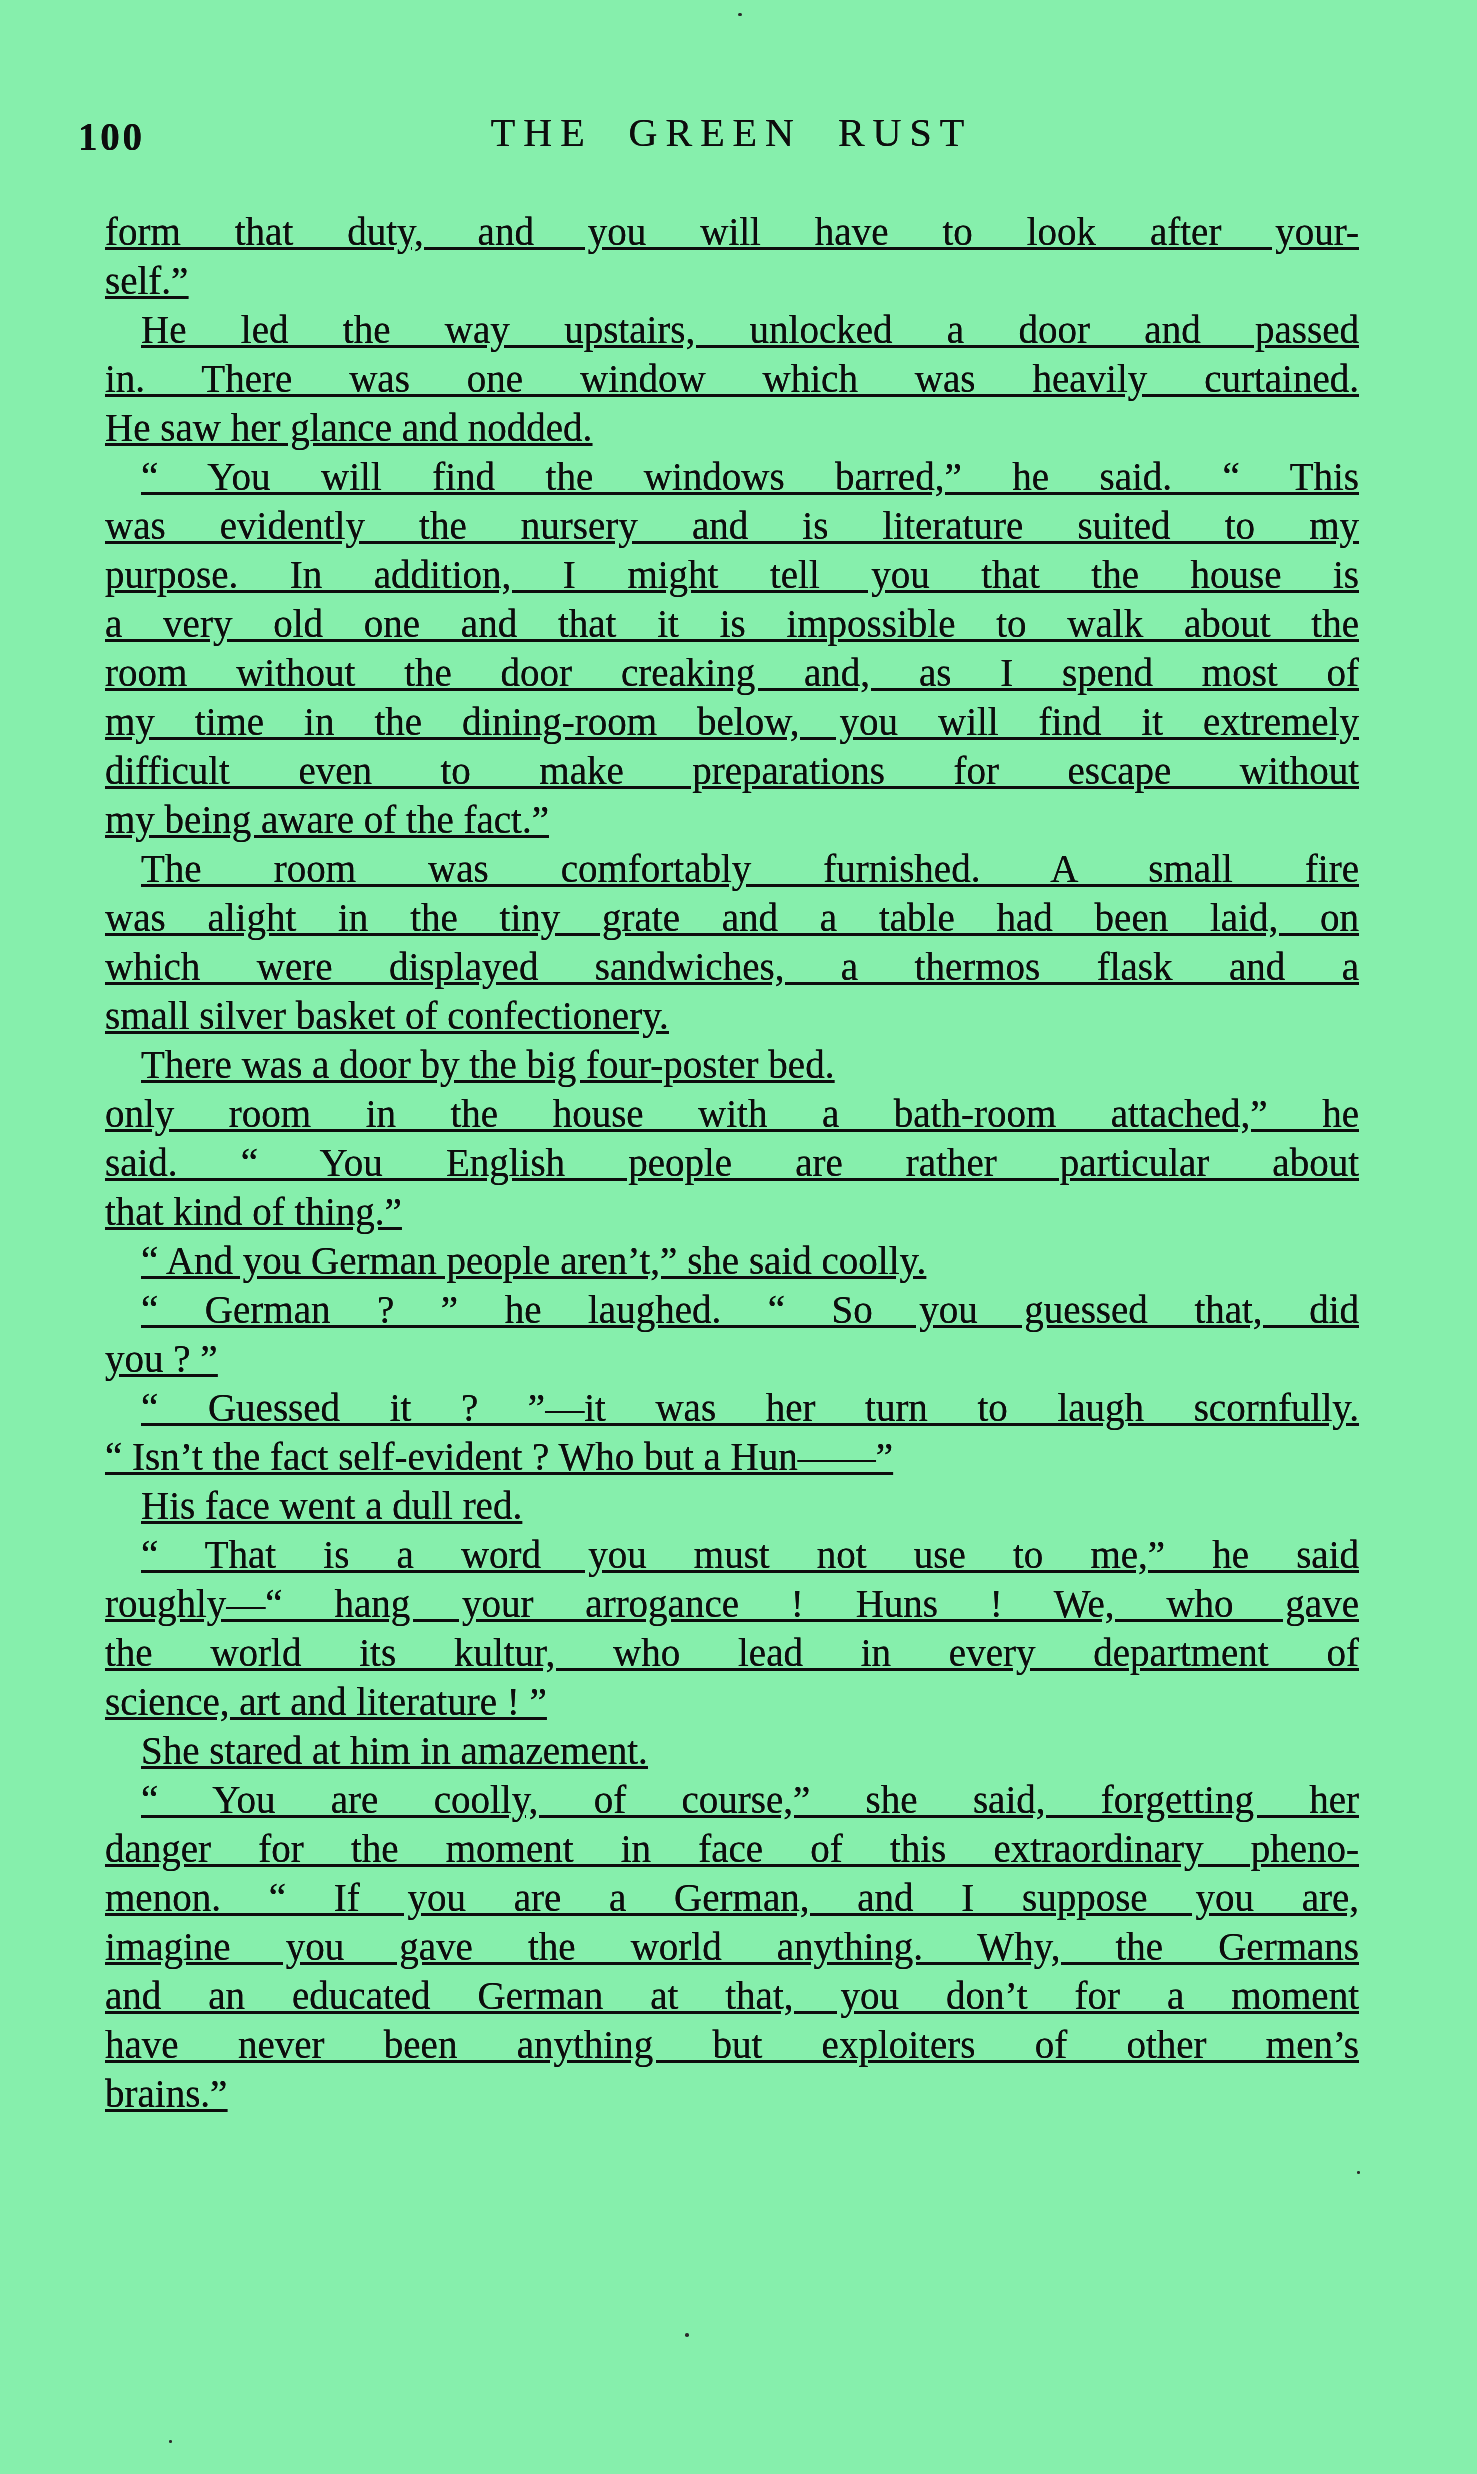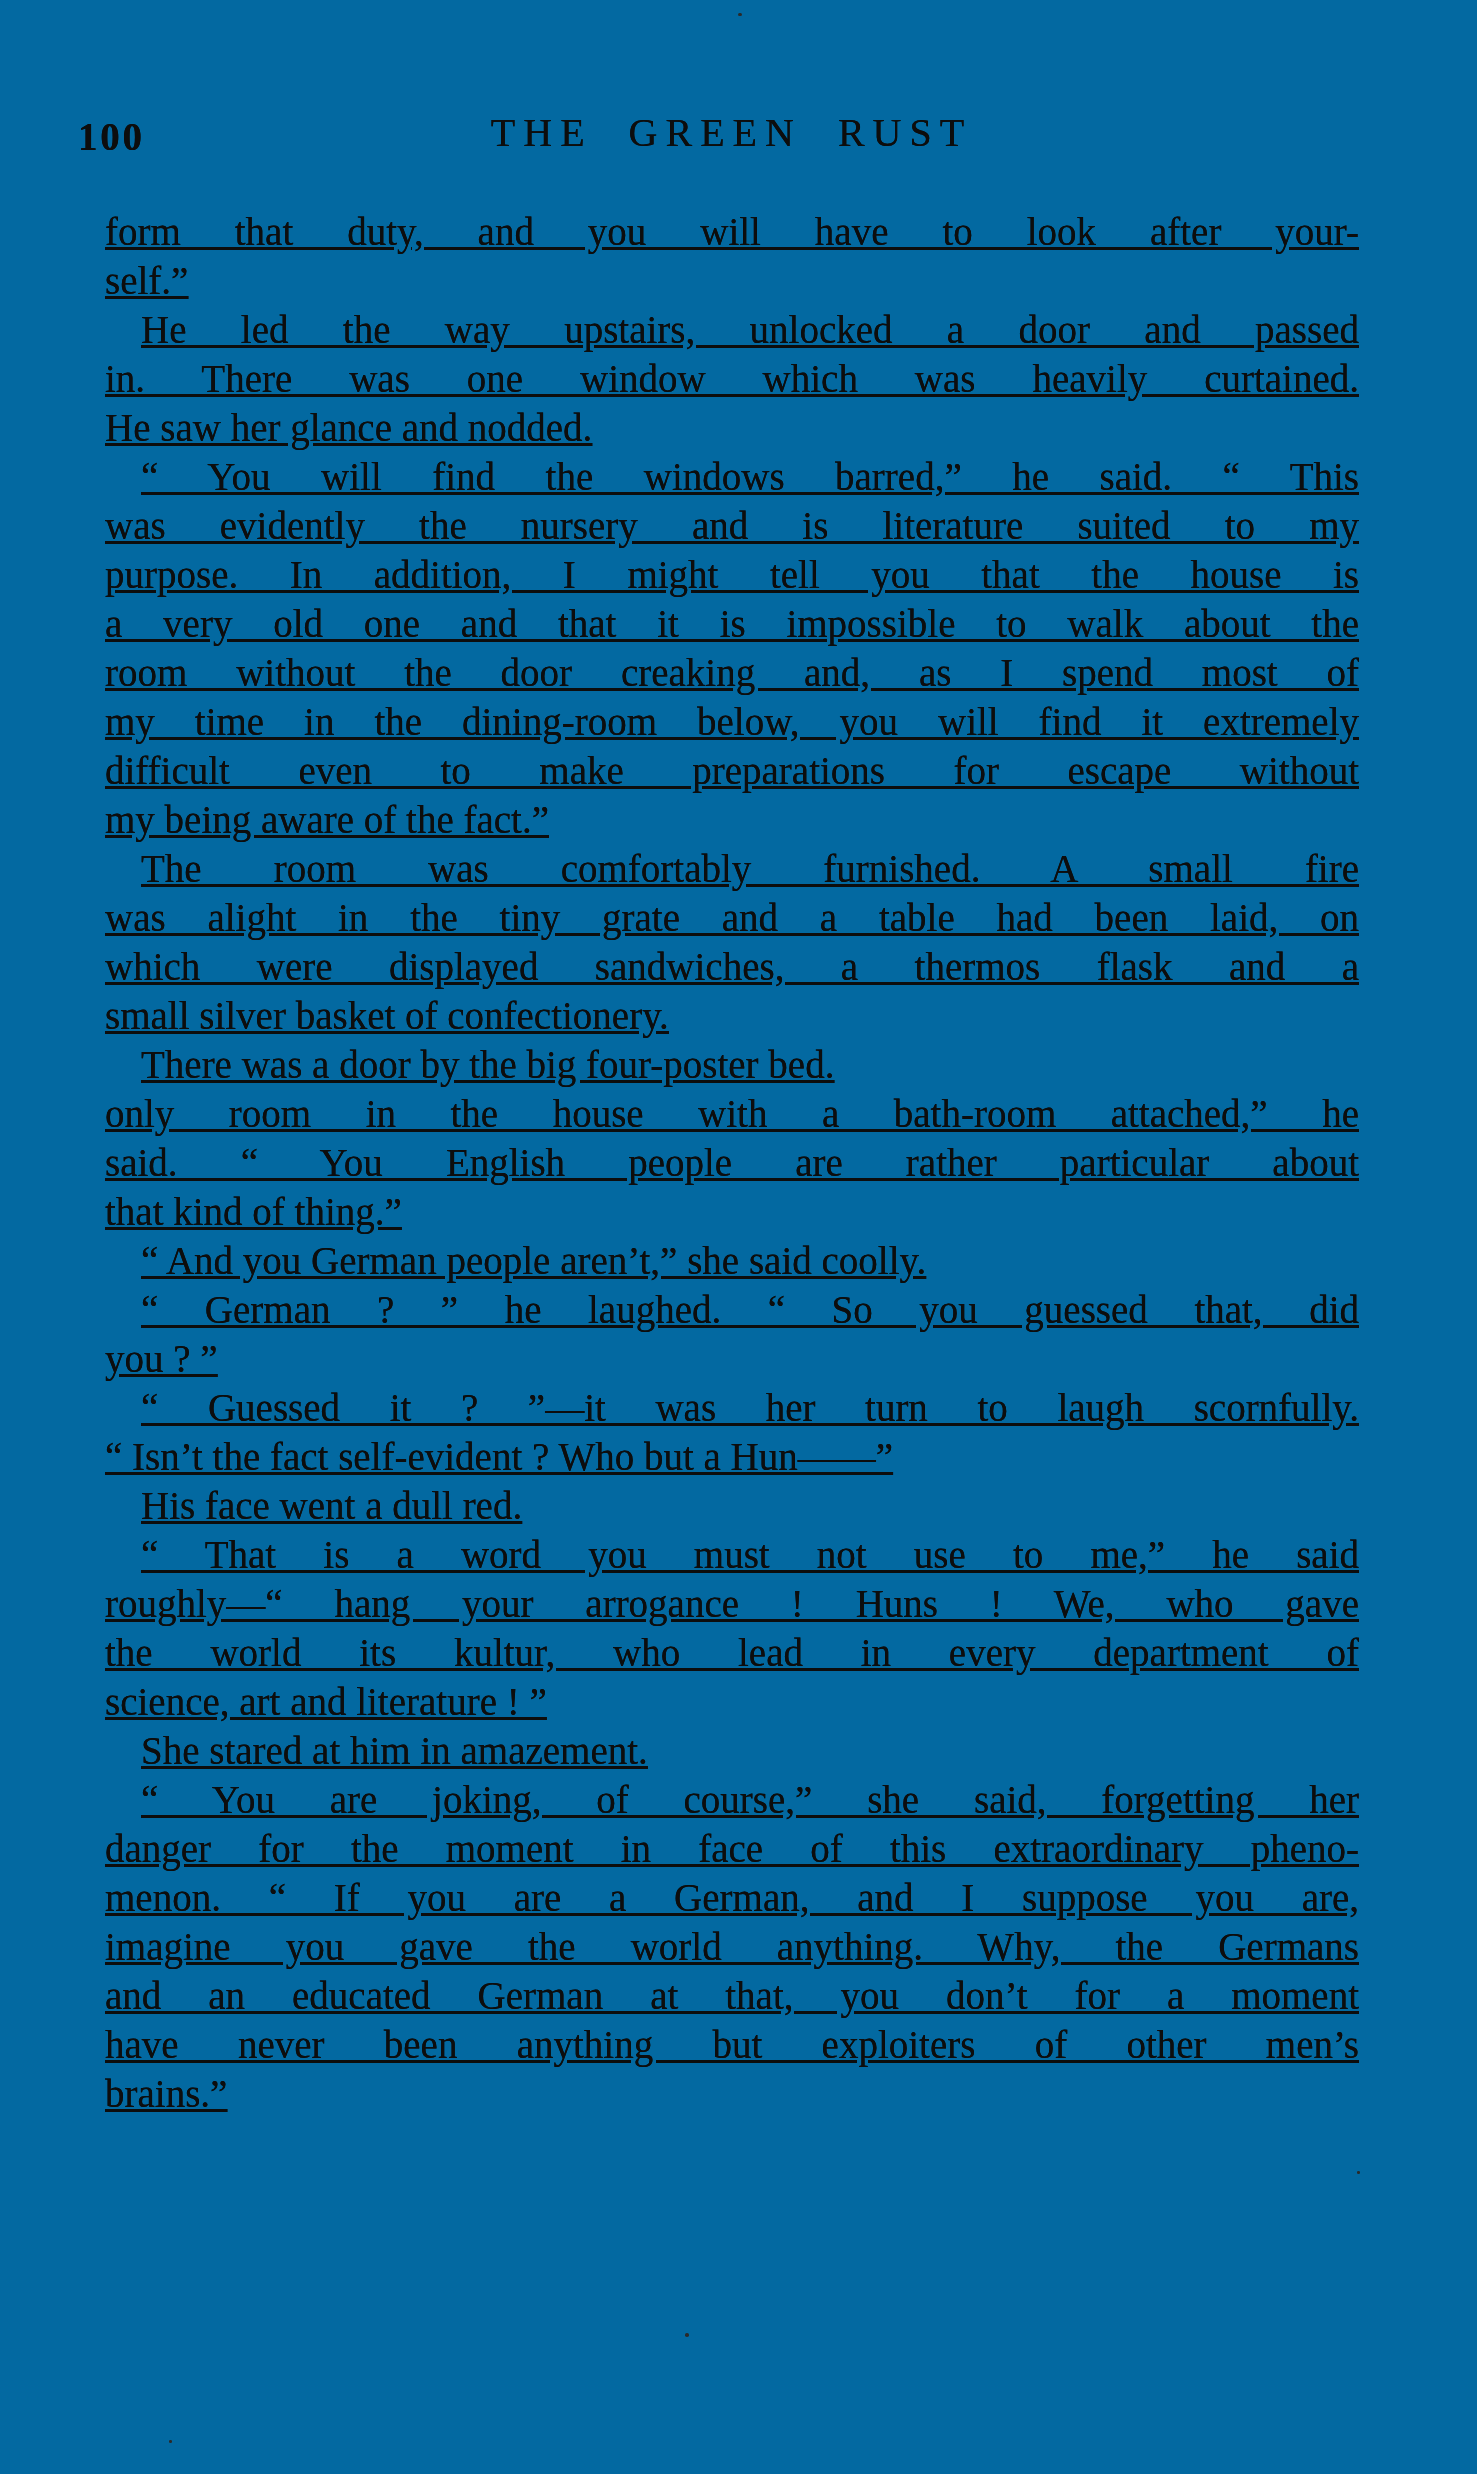--- a/index.html
+++ b/index.html
@@ -5,21 +5,21 @@
   html, body {
     margin: 0;
     padding: 0;
     background: #e9e9e9;
   }
   .page {
     position: relative;
     width: 1478px;
     height: 2475px;
     margin: 0 auto;
-    background: #0369a1;
+    background: #86efac;
     color: #0d0d0d;
     font-family: "Liberation Serif", "DejaVu Serif", serif;
     overflow: hidden;
   }
   .header {
     position: absolute;
     left: 105px;
     right: 120px;
     top: 109px;
     height: 62px;
@@ -110,21 +110,21 @@
       <div class="line indent">“ German ? ” he laughed. “ So you guessed that, did</div>
       <div class="line last">you ? ”</div>
       <div class="line indent">“ Guessed it ? ”—it was her turn to laugh scornfully.</div>
       <div class="line last">“ Isn’t the fact self-evident ? Who but a Hun——”</div>
       <div class="line last indent">His face went a dull red.</div>
       <div class="line indent">“ That is a word you must not use to me,” he said</div>
       <div class="line">roughly—“ hang your arrogance ! Huns ! We, who gave</div>
       <div class="line">the world its kultur, who lead in every department of</div>
       <div class="line last">science, art and literature ! ”</div>
       <div class="line last indent">She stared at him in amazement.</div>
-      <div class="line indent">“ You are joking, of course,” she said, forgetting her</div>
+      <div class="line indent">“ You are coolly, of course,” she said, forgetting her</div>
       <div class="line">danger for the moment in face of this extraordinary pheno-</div>
       <div class="line">menon. “ If you are a German, and I suppose you are,</div>
       <div class="line">imagine you gave the world anything. Why, the Germans</div>
       <div class="line">and an educated German at that, you don’t for a moment</div>
       <div class="line">have never been anything but exploiters of other men’s</div>
       <div class="line last">brains.”</div>
     </div>
 
   <div class="speck s1"></div>
   <div class="speck s2"></div>

